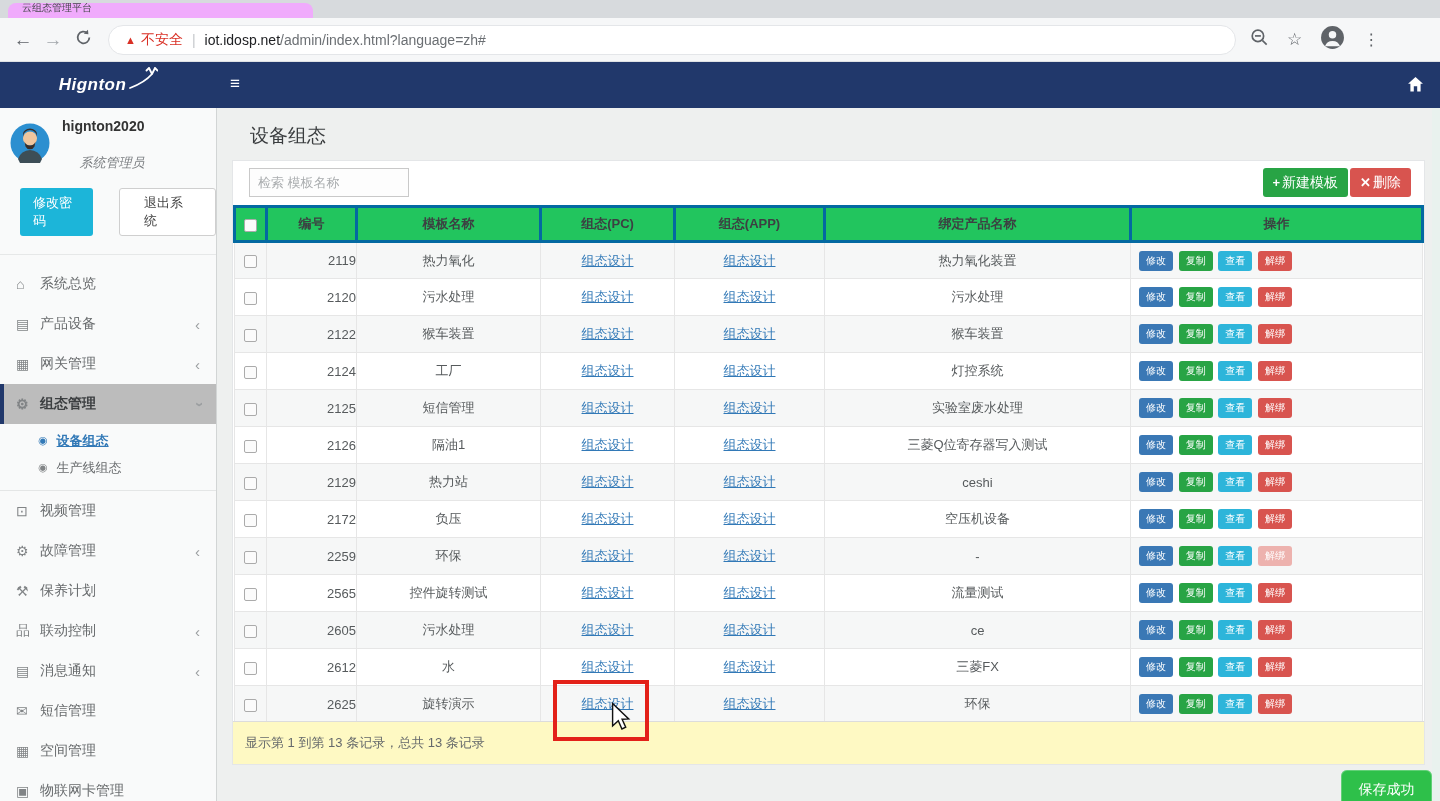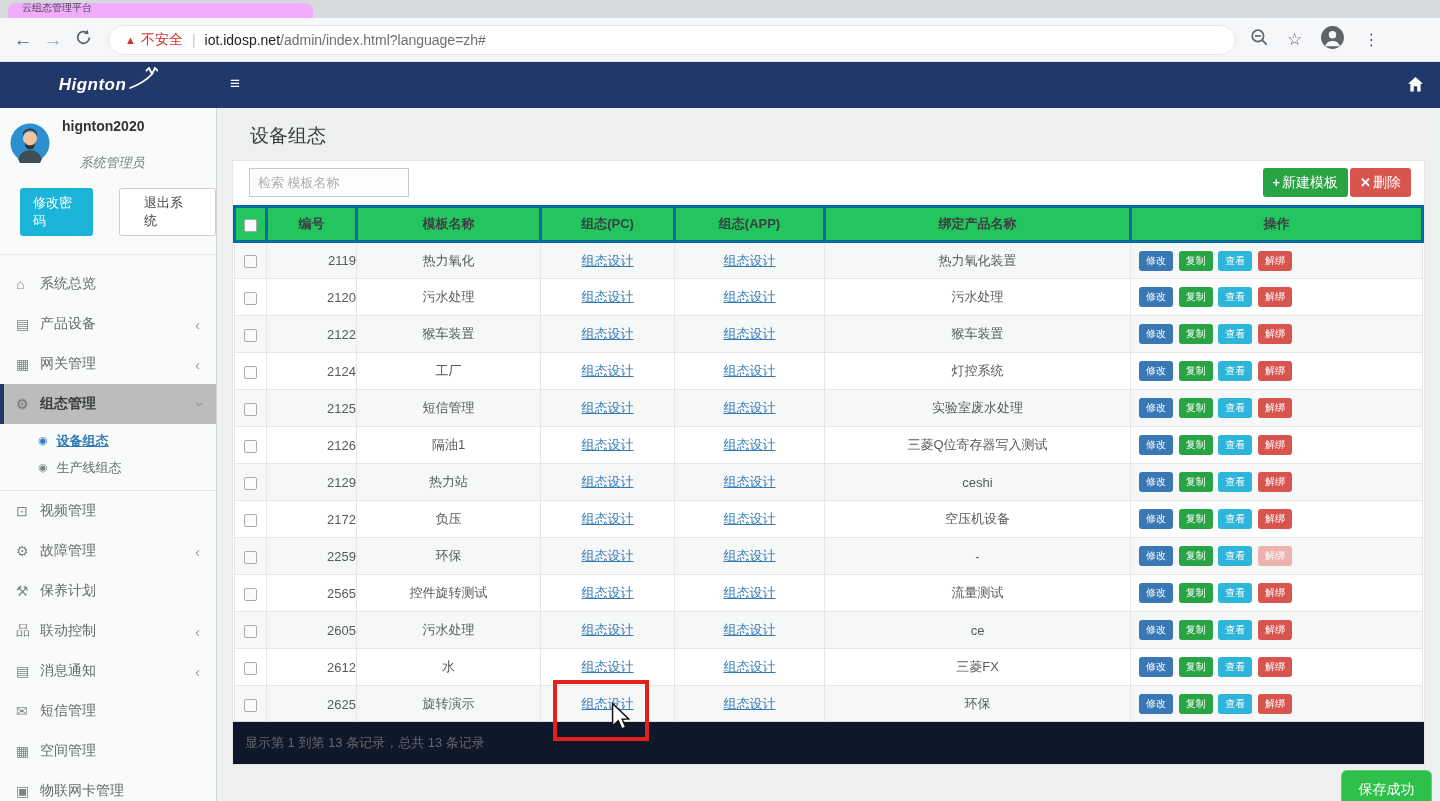--- a/index.html
+++ b/index.html
@@ -83,21 +83,21 @@
   .grid td.c-actions { text-align:left; padding-left:8px; }
   .checkbox { display:inline-block; width:13px; height:13px; border:1px solid #ababab; background:#fbfbfb; border-radius:2px; vertical-align:middle; }
   a.link { color:var(--link_blue,#3279b7); text-decoration:underline; cursor:pointer; }
   .abtn { display:inline-block; color:#fff; font-size:10px; padding:3px 7px; border-radius:3px; margin-right:2px; cursor:pointer; }
   .abtn.edit { background:var(--btn_edit_blue,#3a78b5); }
   .abtn.copy { background:var(--btn_copy_green,#28a445); }
   .abtn.view { background:var(--btn_view_cyan,#2db5da); }
   .abtn.unbind { background:var(--btn_unbind_red,#d8544f); }
   .abtn.unbind.disabled { background:var(--btn_unbind_disabled,#edb2ae); }
   .table-footer { position:absolute; left:0; right:0; bottom:0; height:43px; border-top:1px solid #dcdcdc;
-                  display:flex; align-items:center; padding-left:12px; font-size:13px; color:#65696b; background:#0f172a; }
+                  display:flex; align-items:center; padding-left:12px; font-size:13px; color:#65696b; background:#fef9c3; }
 
   
   .highlight-box { position:absolute; left:553px; top:680px; width:96px; height:61px;
                    border:4px solid var(--highlight_red,#e32119); z-index:50; }
   .cursor { position:absolute; left:610px; top:702px; z-index:60; }
   .toast { position:absolute; left:1341px; top:770px; width:91px; height:46px; background:var(--toast_green,#2ec04a);
            border-radius:6px; color:#fff; font-size:14px; display:flex; justify-content:center; padding-top:11px; z-index:40;
            box-shadow:0 0 0 1px rgba(255,255,255,.25) inset; }
 </style>
 </head>

